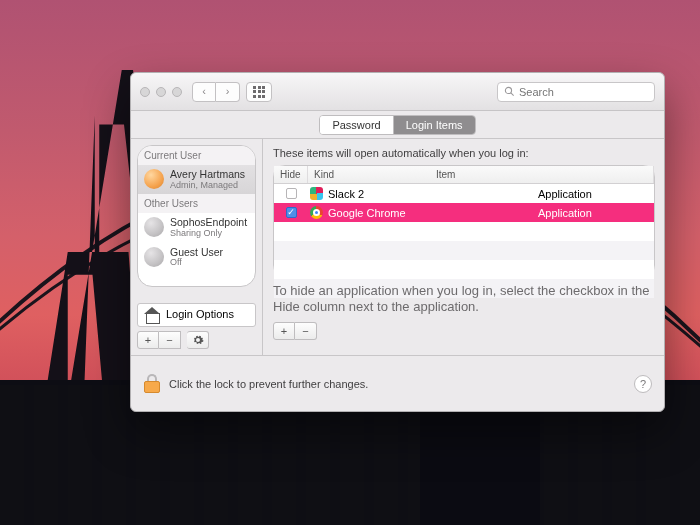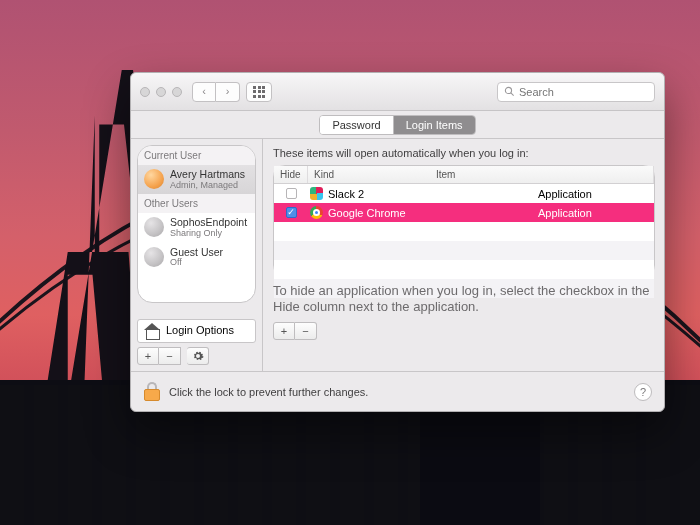--- a/index.html
+++ b/index.html
@@ -106,21 +106,21 @@
   .tr.sel .chk{background:#4f8fe8;border-color:#2f6acc}
   .appicon{width:13px;height:13px;border-radius:3px;flex:0 0 auto}
   .appicon.slack{background:conic-gradient(#e01e5a 0 25%,#36c5f0 0 50%,#ecb22e 0 75%,#2eb67d 0 100%)}
   .appicon.chrome{background:conic-gradient(#ea4335 0 33%,#fbbc05 0 66%,#34a853 0 100%);border-radius:50%;position:relative}
   .appicon.chrome::after{content:"";position:absolute;inset:3px;border-radius:50%;background:#4285f4;border:2px solid #fff}
   .hint{font-size:13px;color:#6d6b6d;margin-top:6px;line-height:1.25}
   .pm{display:flex;margin-top:6px}
   .pm .sq:first-child{border-radius:3px 0 0 3px}
   .pm .sq:last-child{border-radius:0 3px 3px 0}
 
-  .footer{height:40px;border-top:1px solid #c8c6c8;display:flex;align-items:center;padding:0 12px;gap:8px;color:#3f3e3f}
+  .footer{height:56px;border-top:1px solid #c8c6c8;display:flex;align-items:center;padding:0 12px;gap:8px;color:#3f3e3f}
   .help{margin-left:auto;width:18px;height:18px;border:1px solid #bdbbbd;border-radius:50%;display:flex;align-items:center;justify-content:center;color:#7b797b;background:#fff}
 
   .house{width:16px;height:14px;position:relative}
   .house::before{content:"";position:absolute;left:2px;top:5px;width:12px;height:9px;border:1.3px solid #555}
   .house::after{content:"";position:absolute;left:0;top:-1px;width:0;height:0;border-left:8px solid transparent;border-right:8px solid transparent;border-bottom:7px solid #555}
 
   .lock{width:18px;height:20px;position:relative}
   .lock .body{position:absolute;left:1px;top:7px;width:16px;height:12px;background:#f7a94a;border:1px solid #d68a2d;border-radius:2px;display:block}
   .lock .sh{position:absolute;left:4px;top:0;width:10px;height:9px;border:2px solid #b9b7b9;border-bottom:none;border-radius:6px 6px 0 0}
 

